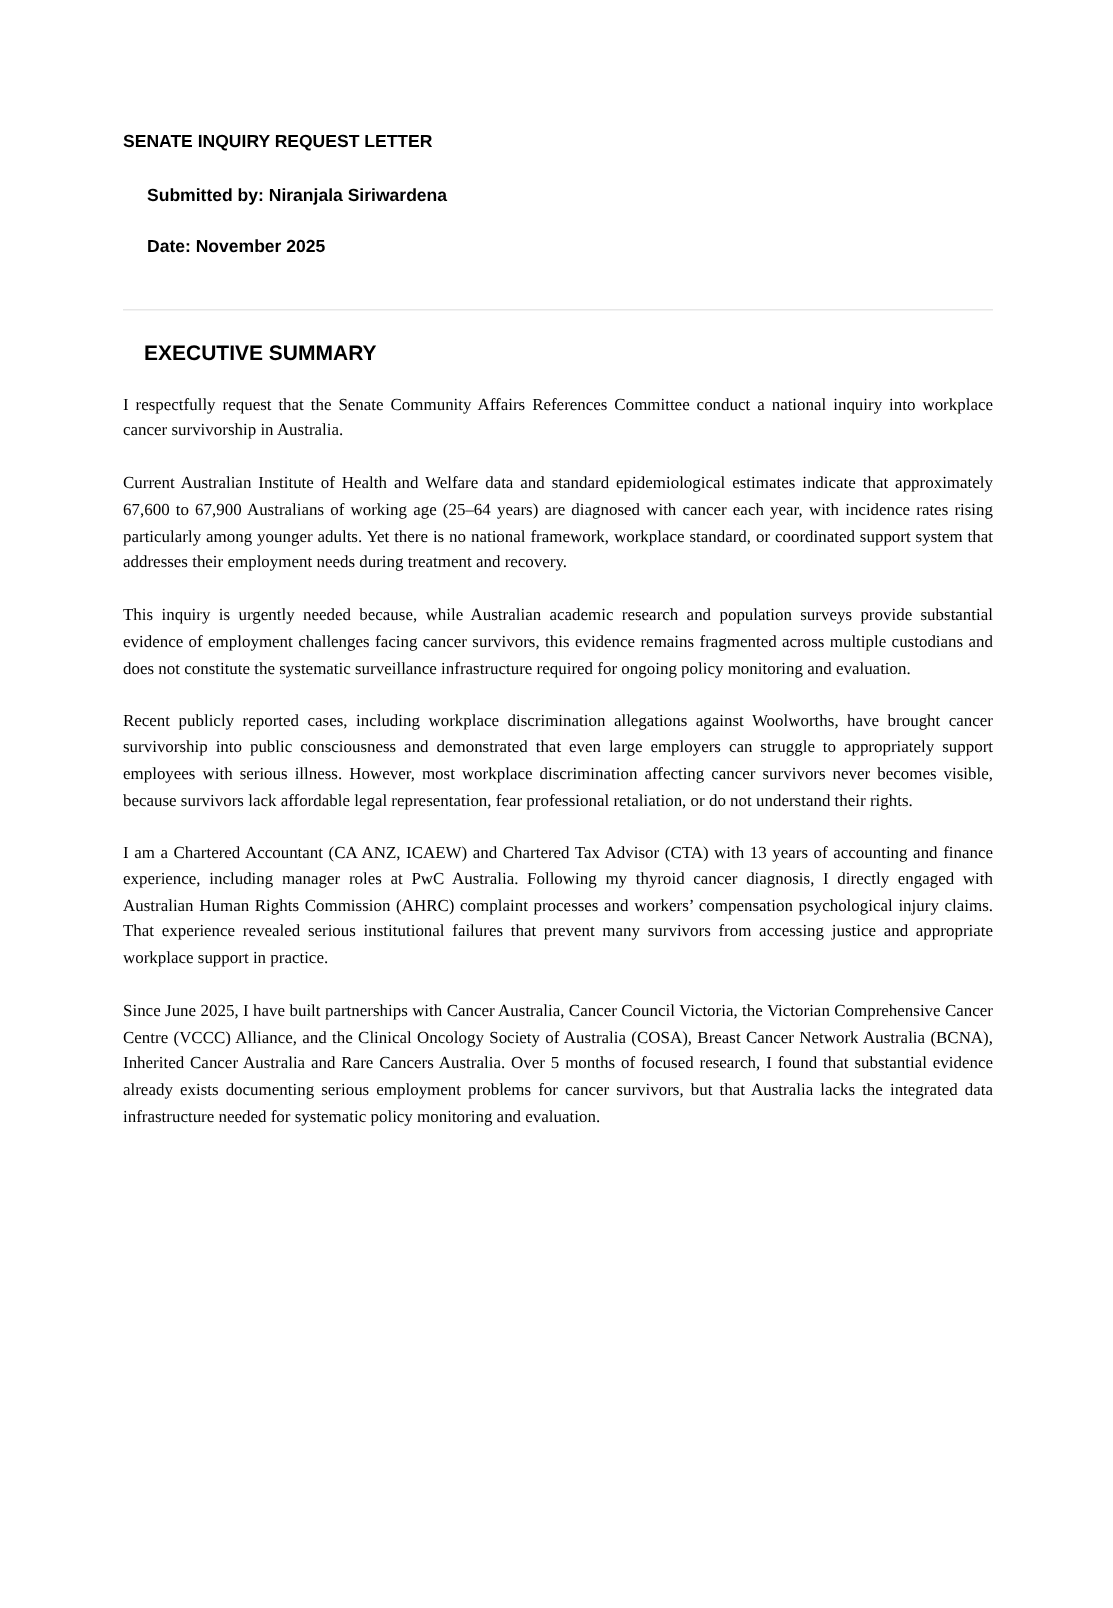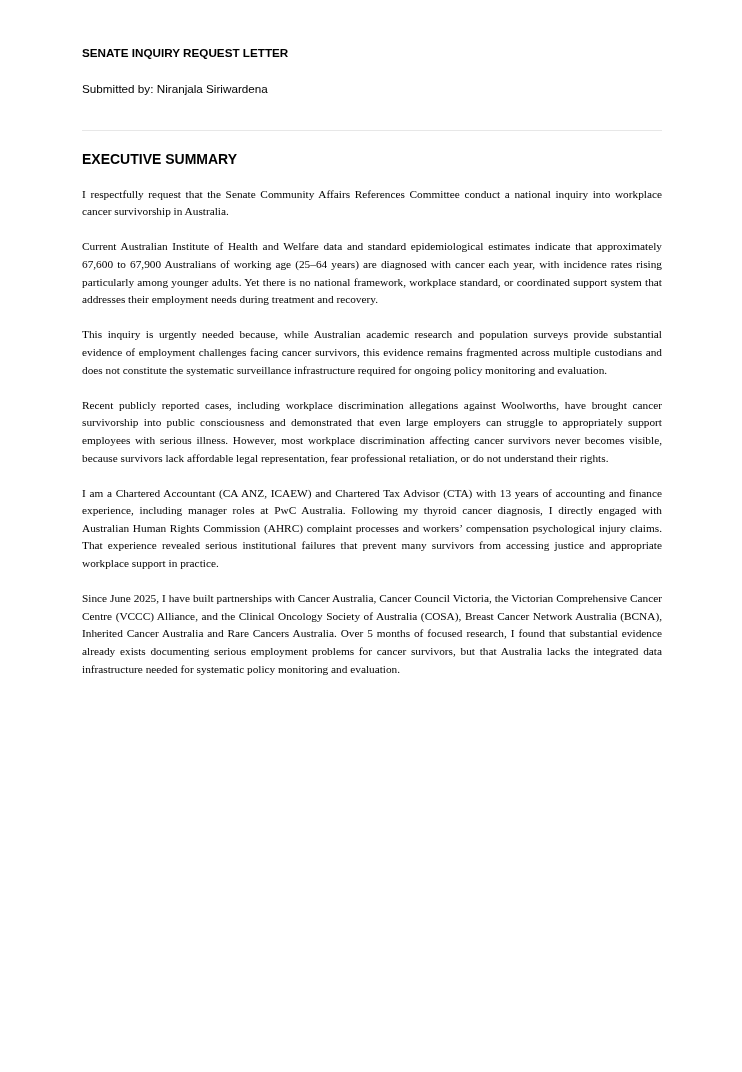--- a/index.html
+++ b/index.html
@@ -7,21 +7,21 @@
     padding: 0;
     background: #ffffff;
   }
   .page {
     position: relative;
     width: 742px;
     height: 939px;
     box-sizing: border-box;
     background: #ffffff;
     color: #000000;
-    padding: 44px 80px 0 82px;
+    padding: 86px 80px 0 82px;
     overflow: hidden;
     font-family: "Liberation Sans", "DejaVu Sans", sans-serif;
   }
   .doc-title {
     font-size: 11.7px;
     font-weight: bold;
     line-height: 18px;
     margin: 0 0 18px 0;
     letter-spacing: 0;
   }
@@ -29,35 +29,35 @@
     font-size: 11.7px;
     font-weight: bold;
     line-height: 18px;
     margin: 0 0 20px 0;
   }
   .subtitle-line {
     display: block;
   }
   .meta-line {
     font-size: 11.7px;
-    font-weight: normal;
+    font-weight: bold;
     line-height: 18px;
-    margin: 0;
+    margin: 16px;
   }
   .divider {
     border: none;
     border-top: 1px solid #e7e7e7;
     height: 0;
     margin: 32px 0 0 0;
   }
   .section-heading {
     font-size: 14px;
     font-weight: bold;
     line-height: 18px;
-    margin: 19px 0 0 0;
+    margin: 19px 0 0 14px;
   }
   .body-para {
     font-size: 11.3px;
     line-height: 17.6px;
     text-align: justify;
     margin: 17.6px 0 0 0;
     font-family: Liberation Serif, serif;
   }
   .page-number {
     position: absolute;
@@ -71,20 +71,21 @@
 </style>
 </head>
 <body>
 
 <div class="page">
 
   <h1 class="doc-title">SENATE INQUIRY REQUEST LETTER</h1>
 
 
   <p class="meta-line">Submitted by: Niranjala Siriwardena</p>
+  <p class="meta-line">Date: November 2025</p>
 
   <hr class="divider">
 
   <h2 class="section-heading">EXECUTIVE SUMMARY</h2>
 
   <p class="body-para">I respectfully request that the Senate Community Affairs References Committee conduct a national inquiry into workplace cancer survivorship in Australia.</p>
 
   <p class="body-para">Current Australian Institute of Health and Welfare data and standard epidemiological estimates indicate that approximately 67,600 to 67,900 Australians of working age (25–64 years) are diagnosed with cancer each year, with incidence rates rising particularly among younger adults. Yet there is no national framework, workplace standard, or coordinated support system that addresses their employment needs during treatment and recovery.</p>
 
   <p class="body-para">This inquiry is urgently needed because, while Australian academic research and population surveys provide substantial evidence of employment challenges facing cancer survivors, this evidence remains fragmented across multiple custodians and does not constitute the systematic surveillance infrastructure required for ongoing policy monitoring and evaluation.</p>

